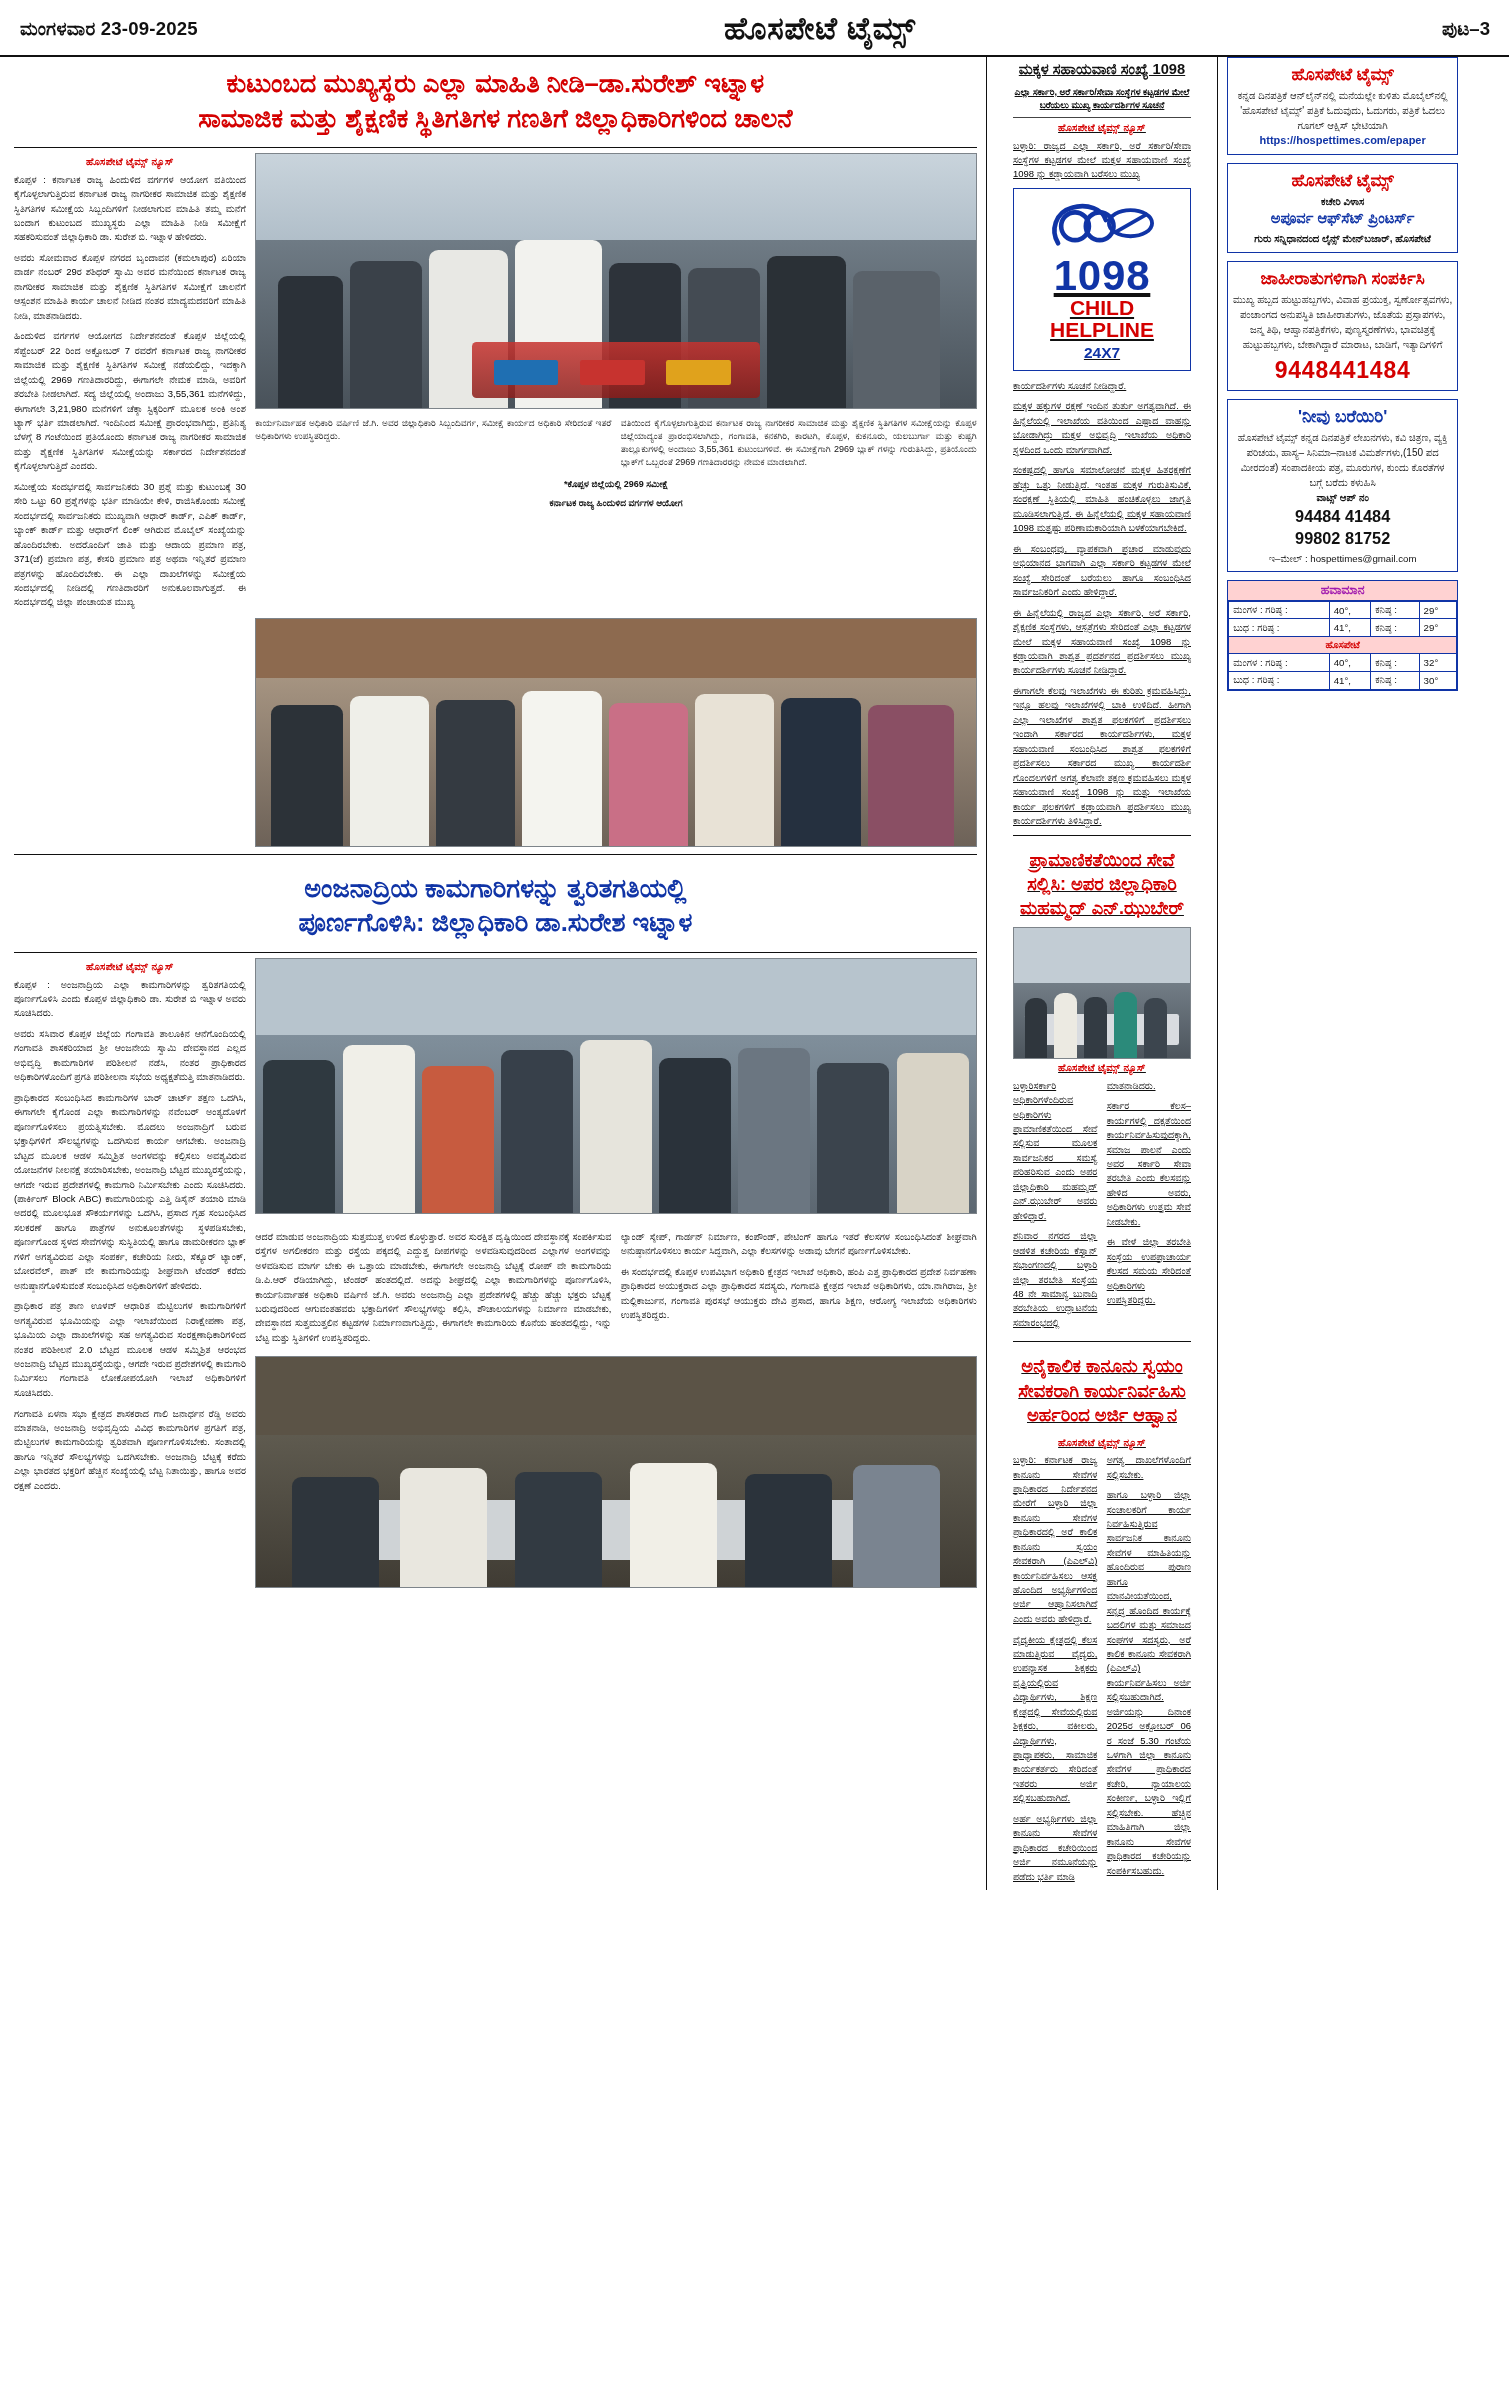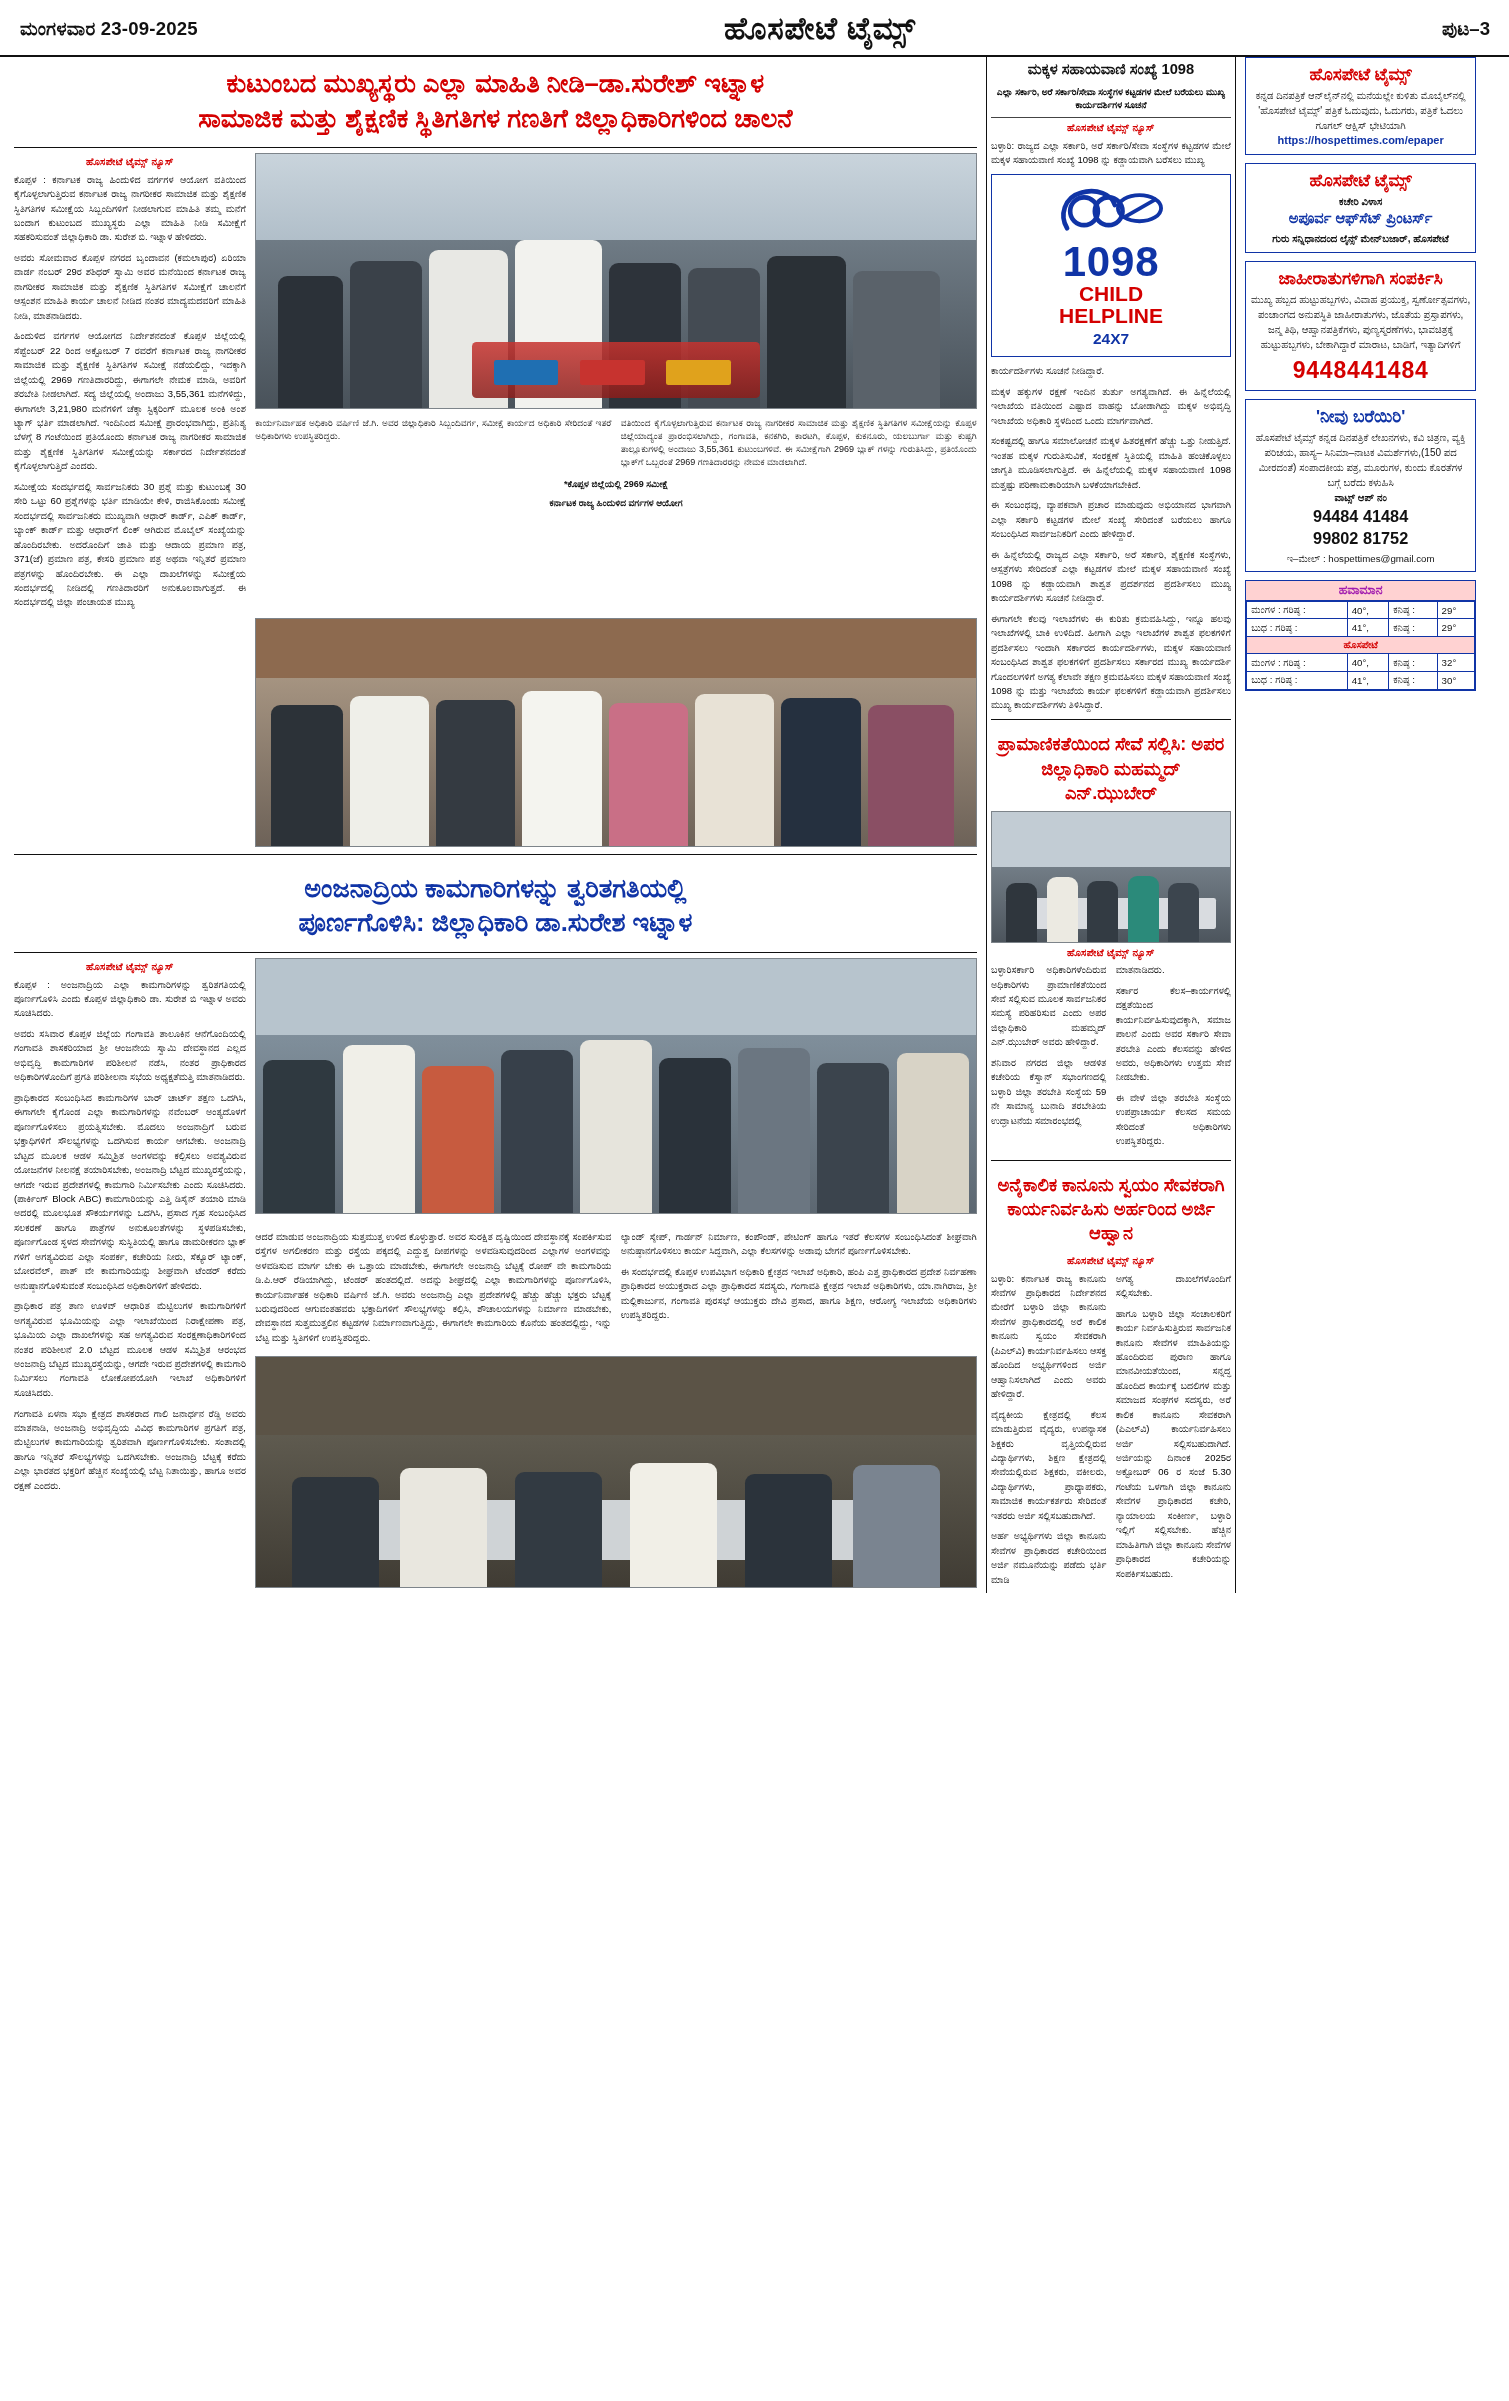--- a/index.html
+++ b/index.html
@@ -35,21 +35,21 @@
   .masthead .page-no{font-size:18.6px;font-weight:bold;}
 
   
   .body-wrap{
     display:flex;
     align-items:stretch;
     padding:0 14px 15.5px 14px;
     box-sizing:border-box;
   }
   .col-left{width:972px;padding-right:9.3px;box-sizing:border-box;}
-  .col-mid{width:250px;padding:0 4px;box-sizing:border-box;border-left:1.5px solid #111;border-right:1.5px solid #111;}
+  .col-mid{width:232px;padding:0 26px;box-sizing:border-box;border-left:1.5px solid #111;border-right:1.5px solid #111;text-decoration:underline;}
   .col-right{width:240px;padding-left:9.3px;box-sizing:border-box;}
 
   
   .headline-red{
     color:#d40000;
     font-weight:bold;
     font-size:25.6px;
     line-height:1.35;
     text-align:center;
     padding:9.3px 4.6px 7.7px 4.6px;
@@ -355,21 +355,21 @@
           <div class="fig" style="left:6%;width:13%;height:46%;background:#2f363d;"></div>
           <div class="fig" style="left:23%;width:13%;height:50%;background:#eceae2;"></div>
           <div class="fig" style="left:40%;width:13%;height:47%;background:#333b43;"></div>
           <div class="fig" style="left:57%;width:13%;height:51%;background:#2b8a7a;"></div>
           <div class="fig" style="left:74%;width:13%;height:46%;background:#3c454e;"></div>
         </div>
         <div class="byline">ಹೊಸಪೇಟೆ ಟೈಮ್ಸ್ ನ್ಯೂಸ್</div>
         <div class="cols2">
           <div class="text-col">
             <p>ಬಳ್ಳಾರಿಸರ್ಕಾರಿ ಅಧಿಕಾರಿಗಳೆಂದಿರುವ ಅಧಿಕಾರಿಗಳು ಪ್ರಾಮಾಣಿಕತೆಯಿಂದ ಸೇವೆ ಸಲ್ಲಿಸುವ ಮೂಲಕ ಸಾರ್ವಜನಿಕರ ಸಮಸ್ಯೆ ಪರಿಹರಿಸುವ ಎಂದು ಅಪರ ಜಿಲ್ಲಾಧಿಕಾರಿ ಮಹಮ್ಮದ್ ಎನ್.ಝುಬೇರ್ ಅವರು ಹೇಳಿದ್ದಾರೆ.</p>
-            <p>ಶನಿವಾರ ನಗರದ ಜಿಲ್ಲಾ ಆಡಳಿತ ಕಚೇರಿಯ ಕೆಸ್ವಾನ್ ಸಭಾಂಗಣದಲ್ಲಿ ಬಳ್ಳಾರಿ ಜಿಲ್ಲಾ ತರಬೇತಿ ಸಂಸ್ಥೆಯ 59 ನೇ ಸಾಮಾನ್ಯ ಬುನಾದಿ ತರಬೇತಿಯ ಉದ್ಘಾಟನೆಯ ಸಮಾರಂಭದಲ್ಲಿ</p>
+            <p>ಶನಿವಾರ ನಗರದ ಜಿಲ್ಲಾ ಆಡಳಿತ ಕಚೇರಿಯ ಕೆಸ್ವಾನ್ ಸಭಾಂಗಣದಲ್ಲಿ ಬಳ್ಳಾರಿ ಜಿಲ್ಲಾ ತರಬೇತಿ ಸಂಸ್ಥೆಯ 48 ನೇ ಸಾಮಾನ್ಯ ಬುನಾದಿ ತರಬೇತಿಯ ಉದ್ಘಾಟನೆಯ ಸಮಾರಂಭದಲ್ಲಿ</p>
           </div>
           <div class="text-col">
             <p>ಮಾತನಾಡಿದರು.</p>
             <p>ಸರ್ಕಾರ ಕೆಲಸ–ಕಾರ್ಯಗಳಲ್ಲಿ ದಕ್ಷತೆಯಿಂದ ಕಾರ್ಯನಿರ್ವಹಿಸುವುದಕ್ಕಾಗಿ, ಸಮಾಜ ಪಾಲನೆ ಎಂದು ಅವರ ಸರ್ಕಾರಿ ಸೇವಾ ತರಬೇತಿ ಎಂದು ಕೆಲಸವನ್ನು ಹೇಳಿದ ಅವರು, ಅಧಿಕಾರಿಗಳು ಉತ್ತಮ ಸೇವೆ ನೀಡಬೇಕು.</p>
             <p>ಈ ವೇಳೆ ಜಿಲ್ಲಾ ತರಬೇತಿ ಸಂಸ್ಥೆಯ ಉಪಪ್ರಾಚಾರ್ಯ ಕೆಲಸದ ಸಮಯ ಸೇರಿದಂತೆ ಅಧಿಕಾರಿಗಳು ಉಪಸ್ಥಿತರಿದ್ದರು.</p>
           </div>
         </div>
       </div>
 
       <div class="rule"></div>

